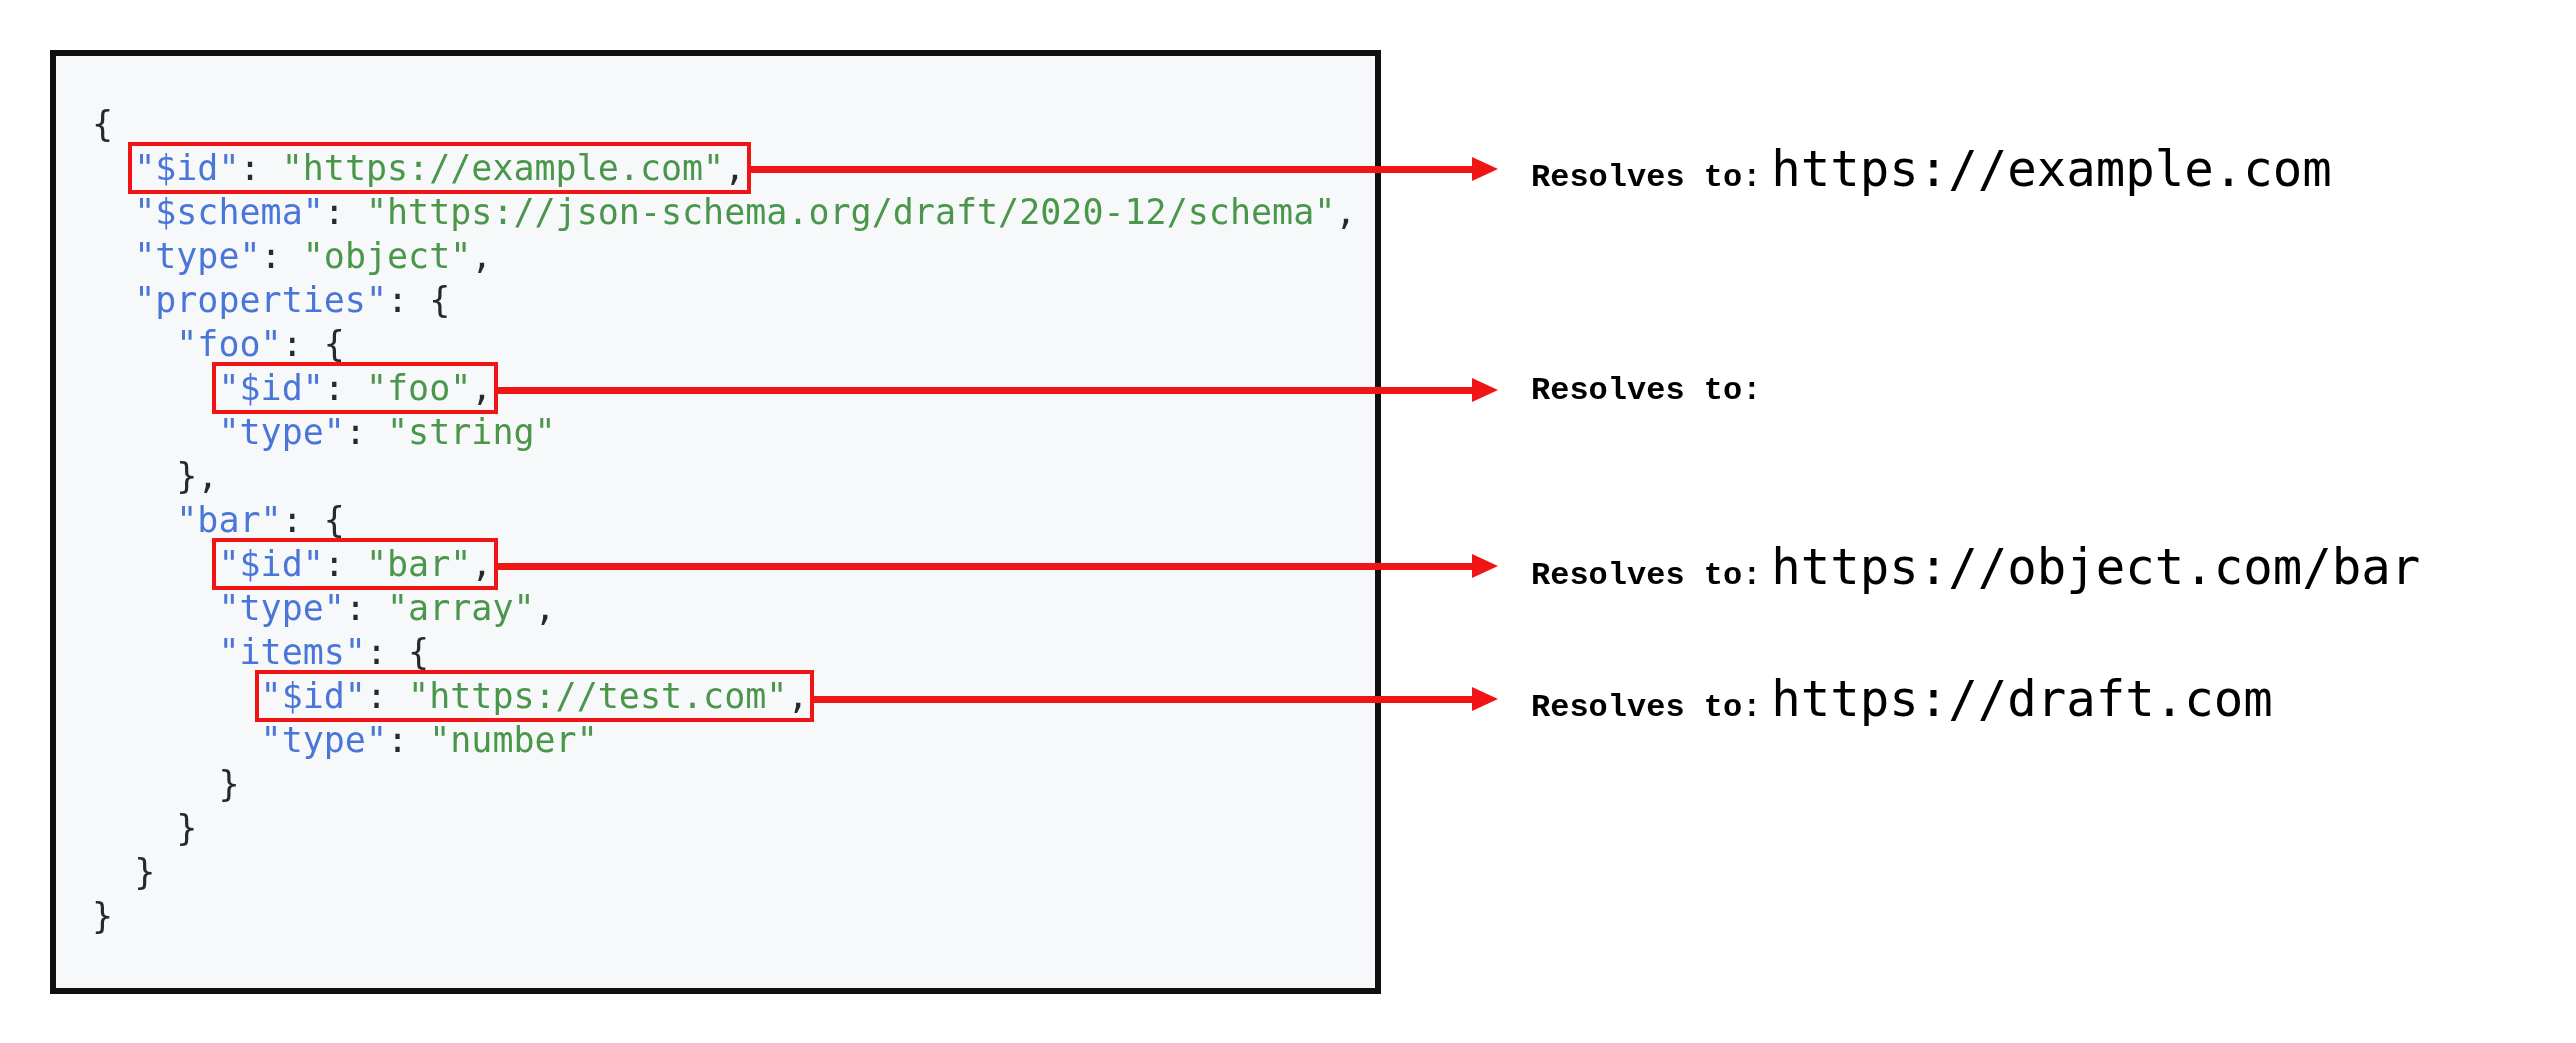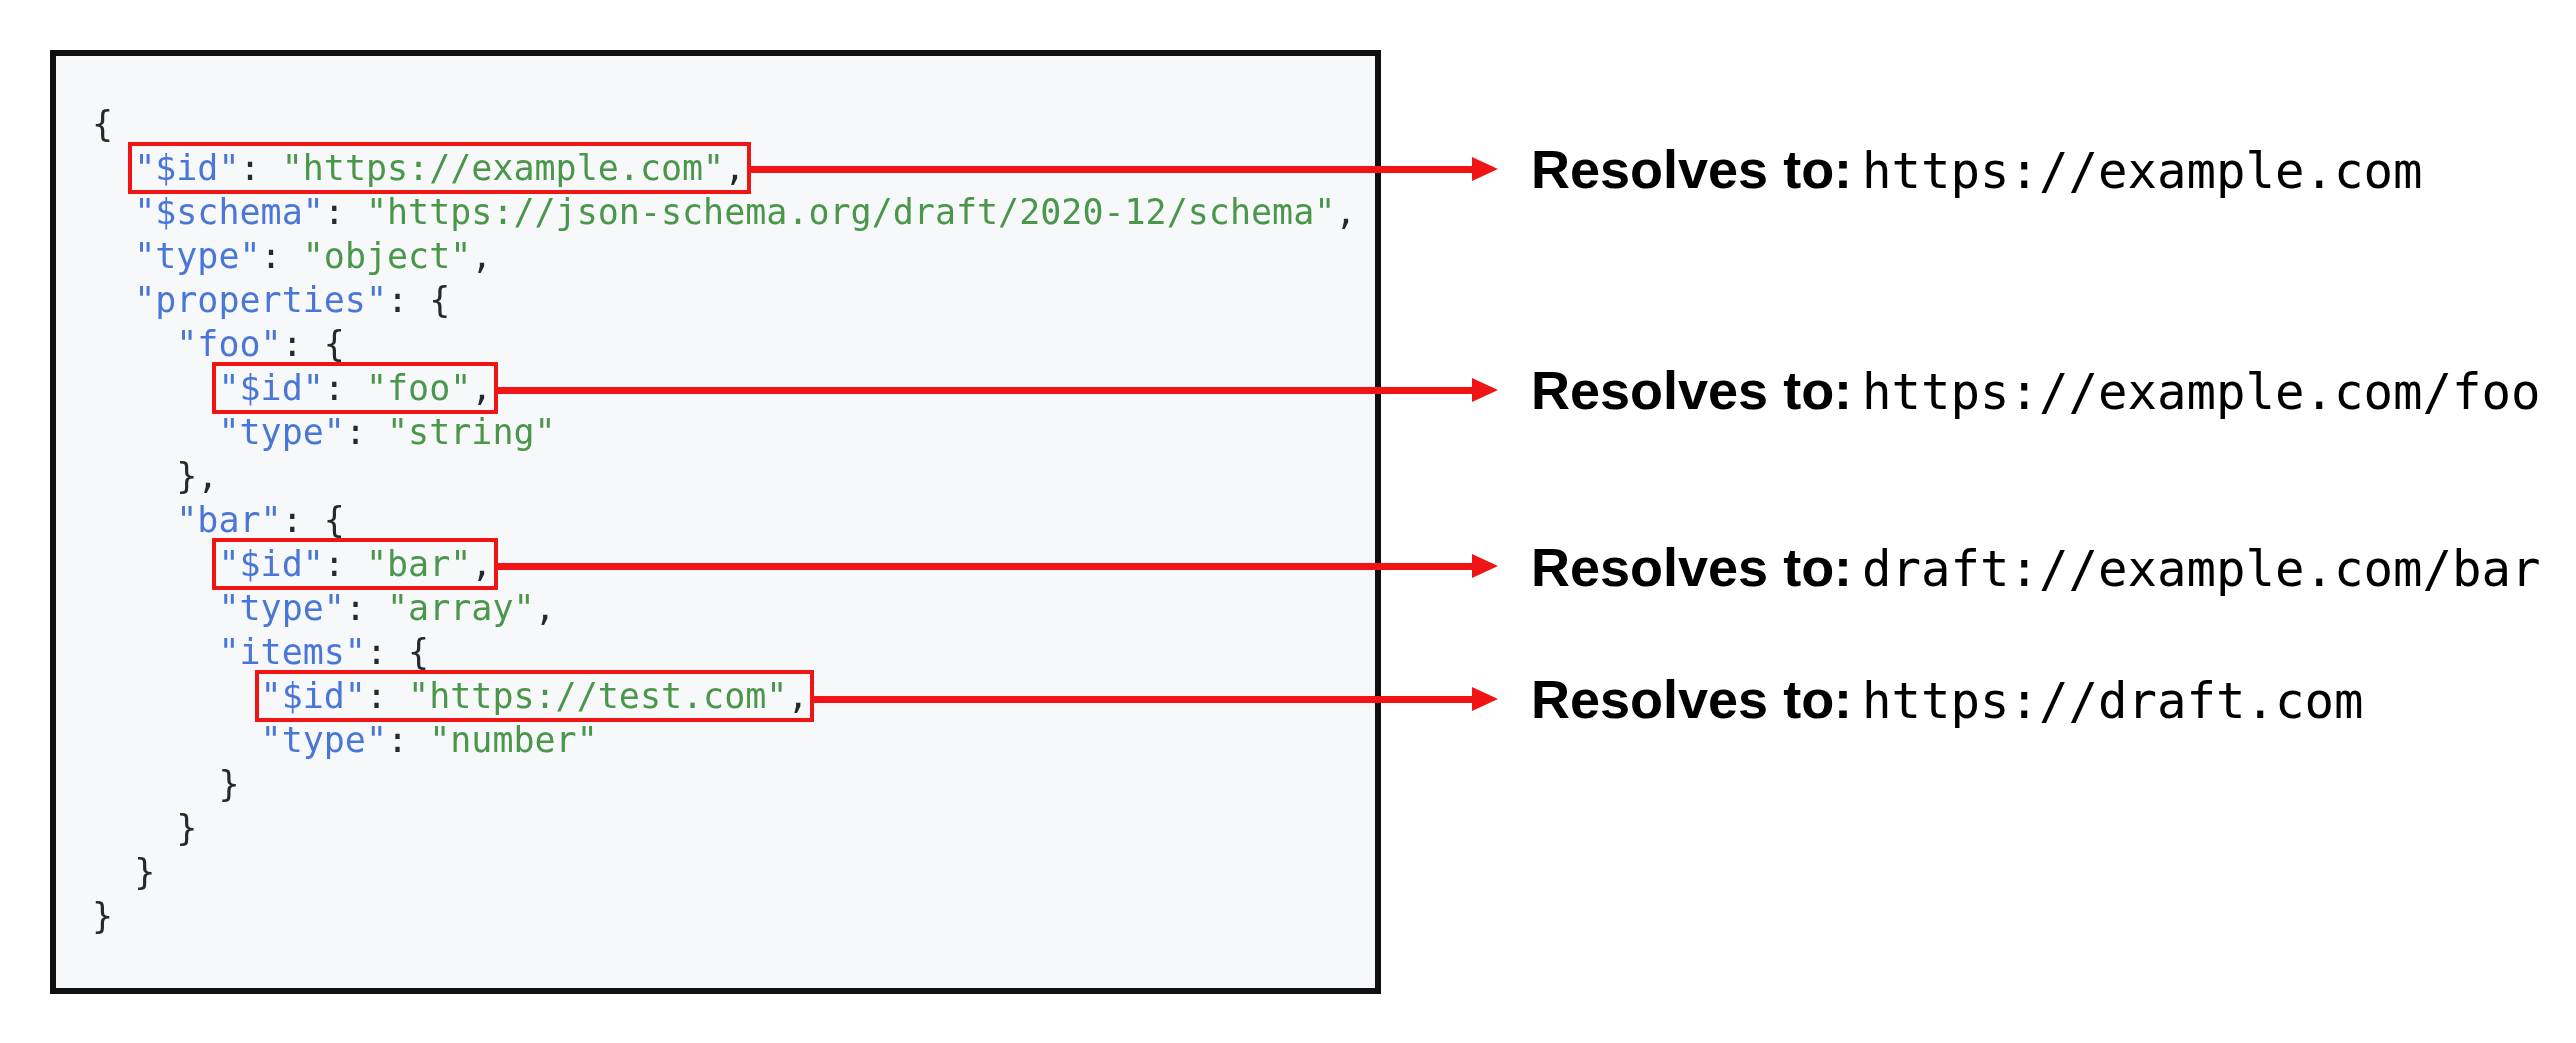--- a/index.html
+++ b/index.html
@@ -59,23 +59,23 @@
   }
   .annotation{
     position:absolute;
     left:1531px;
     display:flex;
     align-items:baseline;
     white-space:nowrap;
     transform:translateY(-50%);
   }
   .ann-label{
-    font-family:Liberation Sans, sans-serif;
+    font-family:Liberation Mono, monospace;
     font-weight:700;
-    font-size:54px;
+    font-size:32px;
     color:var(--text);
   }
   .ann-value{
     font-family:"DejaVu Sans Mono",monospace;
     font-size:49px;
     color:var(--text);
     margin-left:9.8px;
   }
 </style>
 </head>
@@ -99,25 +99,24 @@
   <div class="arrow" style="left: 810px; top: 696px; width: 663px;">
       <span class="head"></span>
     </div>
 
   <div class="annotation" style="top: 169px;">
     <span class="ann-label">Resolves to:</span>
     <span class="ann-value">https://example.com</span>
   </div>
   <div class="annotation" style="top: 390px;">
     <span class="ann-label">Resolves to:</span>
-    <span class="ann-value">https://example.com/foo</span>
   </div>
   <div class="annotation" style="top: 567px;">
     <span class="ann-label">Resolves to:</span>
-    <span class="ann-value">draft://example.com/bar</span>
+    <span class="ann-value">https://object.com/bar</span>
   </div>
   <div class="annotation" style="top: 699px;">
     <span class="ann-label">Resolves to:</span>
     <span class="ann-value">https://draft.com</span>
   </div>
 
 </div>
 
 
 </body></html>

